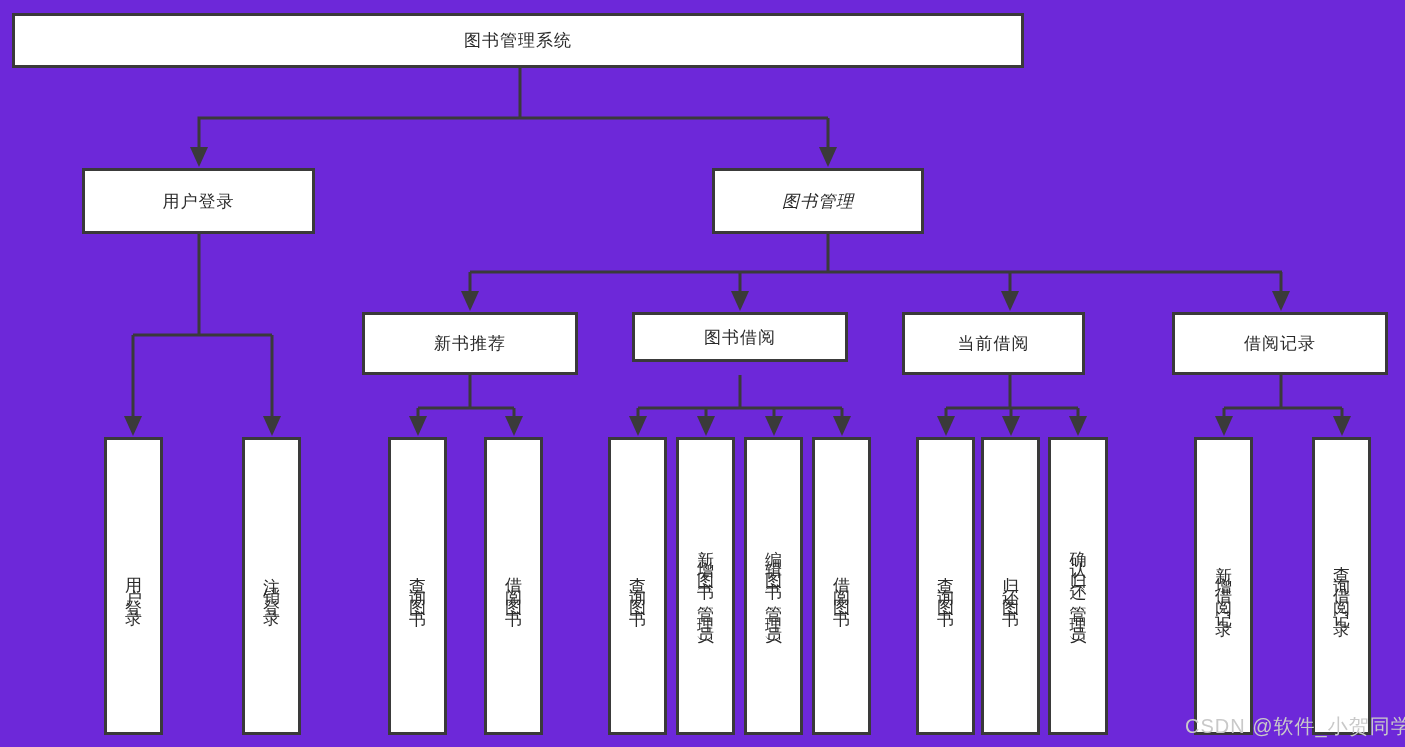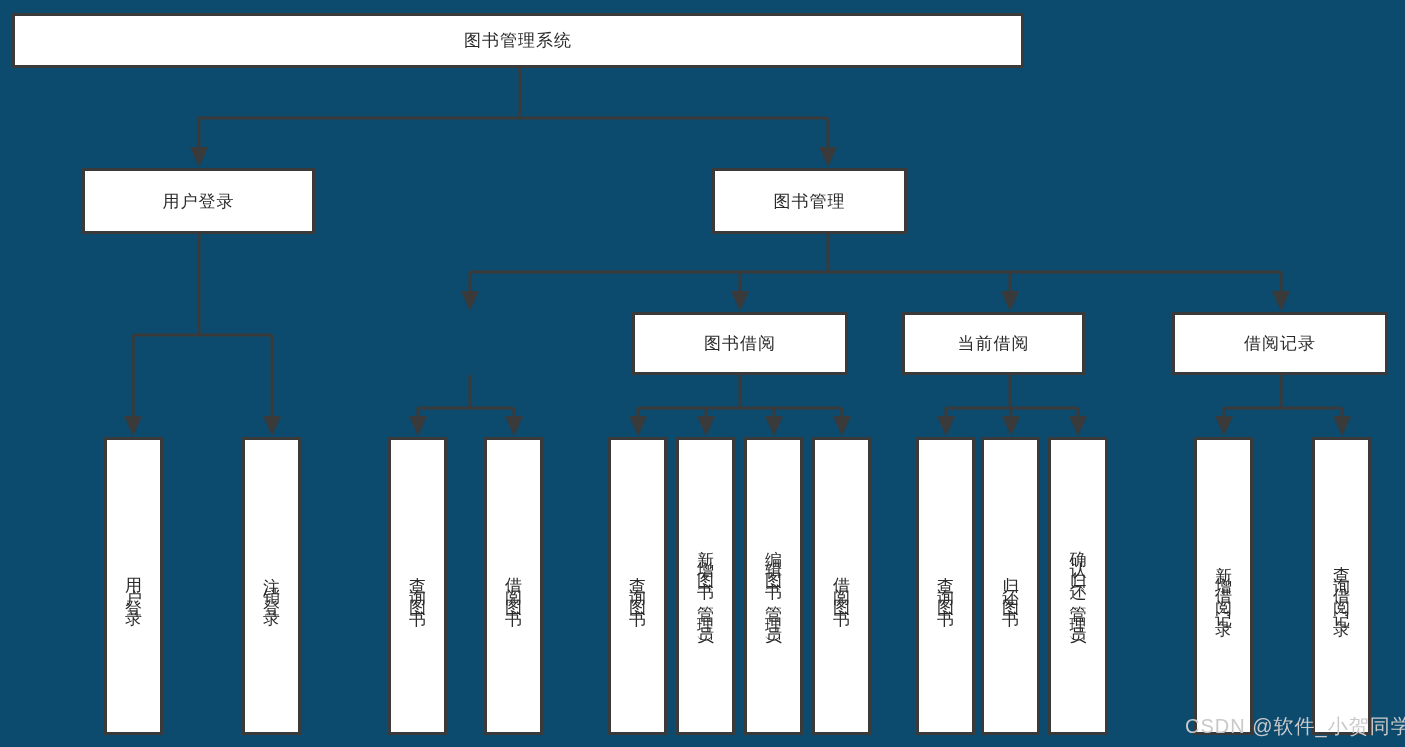--- a/index.html
+++ b/index.html
@@ -5,21 +5,21 @@
   html, body {
     margin: 0;
     padding: 0;
     background: #ffffff;
     font-family: "Liberation Sans", "DejaVu Sans", sans-serif;
   }
   .canvas {
     position: relative;
     width: 1405px;
     height: 747px;
-    background: #0c4a6e;
+    background: #6d28d9;
     overflow: hidden;
   }
   svg.connectors {
     position: absolute;
     left: 0; top: 0;
     width: 1405px; height: 747px;
   }
   .node {
     position: absolute;
     box-sizing: border-box;
@@ -107,25 +107,28 @@
     </g>
   </svg>
 
   <div class="node" style="left:12px; top:13px; width:1012px; height:55px;">
     <span>图书管理系统</span>
   </div>
 
   <div class="node" style="left:82px; top:168px; width:233px; height:66px;">
     <span>用户登录</span>
   </div>
-  <div class="node" style="left:712px; top:168px; width:195px; height:66px;">
+  <div class="node" style="left:712px; top:168px; width:212px; height:66px;font-style:italic;">
     <span>图书管理</span>
   </div>
 
-  <div class="node" style="left:632px; top:312px; width:216px; height:63px;">
+  <div class="node" style="left:362px; top:312px; width:216px; height:63px;">
+    <span>新书推荐</span>
+  </div>
+  <div class="node" style="left:632px; top:312px; width:216px; height:50px;">
     <span>图书借阅</span>
   </div>
   <div class="node" style="left:902px; top:312px; width:183px; height:63px;">
     <span>当前借阅</span>
   </div>
   <div class="node" style="left:1172px; top:312px; width:216px; height:63px;text-align:right;">
     <span>借阅记录</span>
   </div>
 
   <div class="leaf" style="left:104px; top:437px; width:59px; height:298px;">

